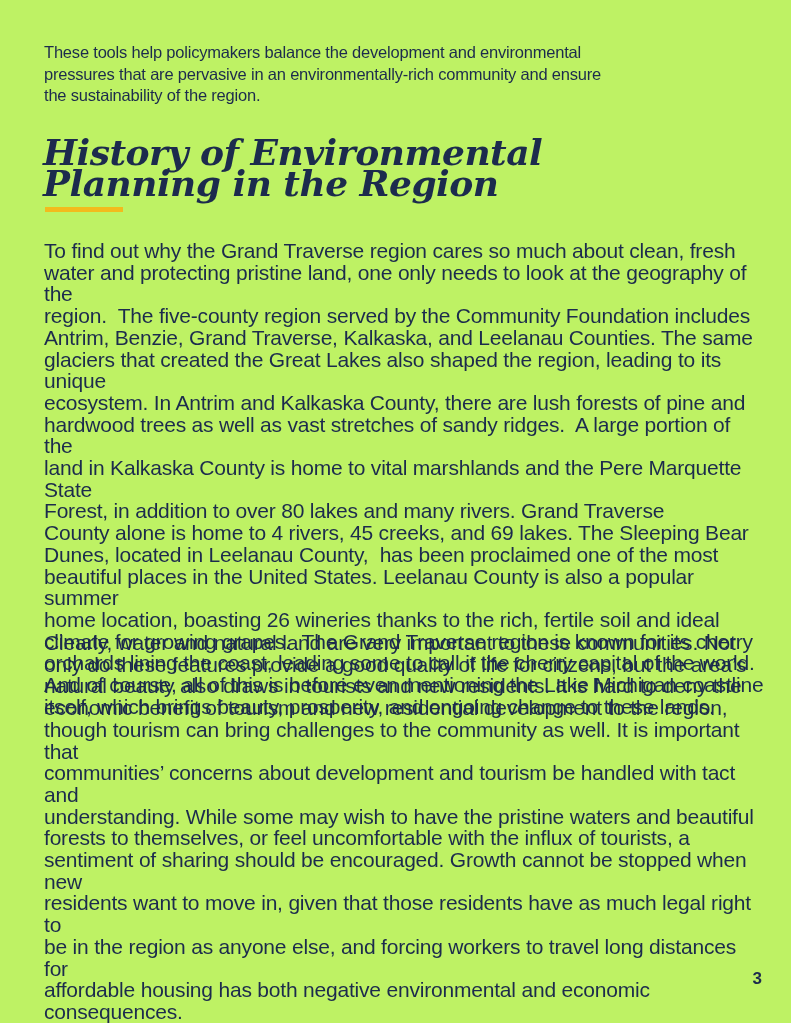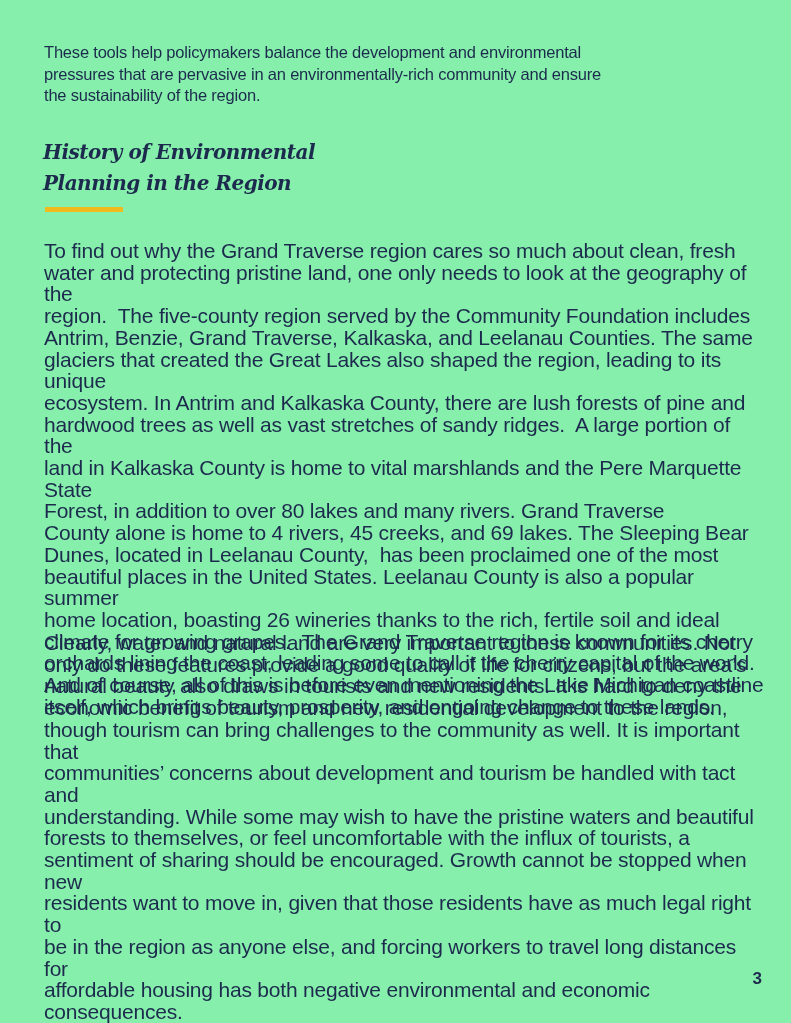--- a/index.html
+++ b/index.html
@@ -4,21 +4,21 @@
 <style>
   html, body {
     margin: 0;
     padding: 0;
     background: #ffffff;
   }
   .page {
     position: relative;
     width: 791px;
     height: 1023px;
-    background: #86efac;
+    background: #bef264;
     overflow: hidden;
     font-family: "Liberation Sans", sans-serif;
     color: #1c2b4d;
   }
   .intro {
     position: absolute;
     left: 44px;
     top: 42px;
     width: 700px;
     margin: 0;
@@ -30,21 +30,21 @@
   }
   .heading {
     position: absolute;
     left: 43px;
     top: 137px;
     width: 700px;
     margin: 0;
     font-family: "DejaVu Serif", serif;
     font-style: italic;
     font-weight: bold;
-    font-size: 20px;
+    font-size: 36px;
     line-height: 31px;
     letter-spacing: -0.5px;
     white-space: pre-wrap;
     color: #1c2b4d;
   }
   .gold-rule {
     position: absolute;
     left: 45px;
     top: 207px;
     width: 78px;

